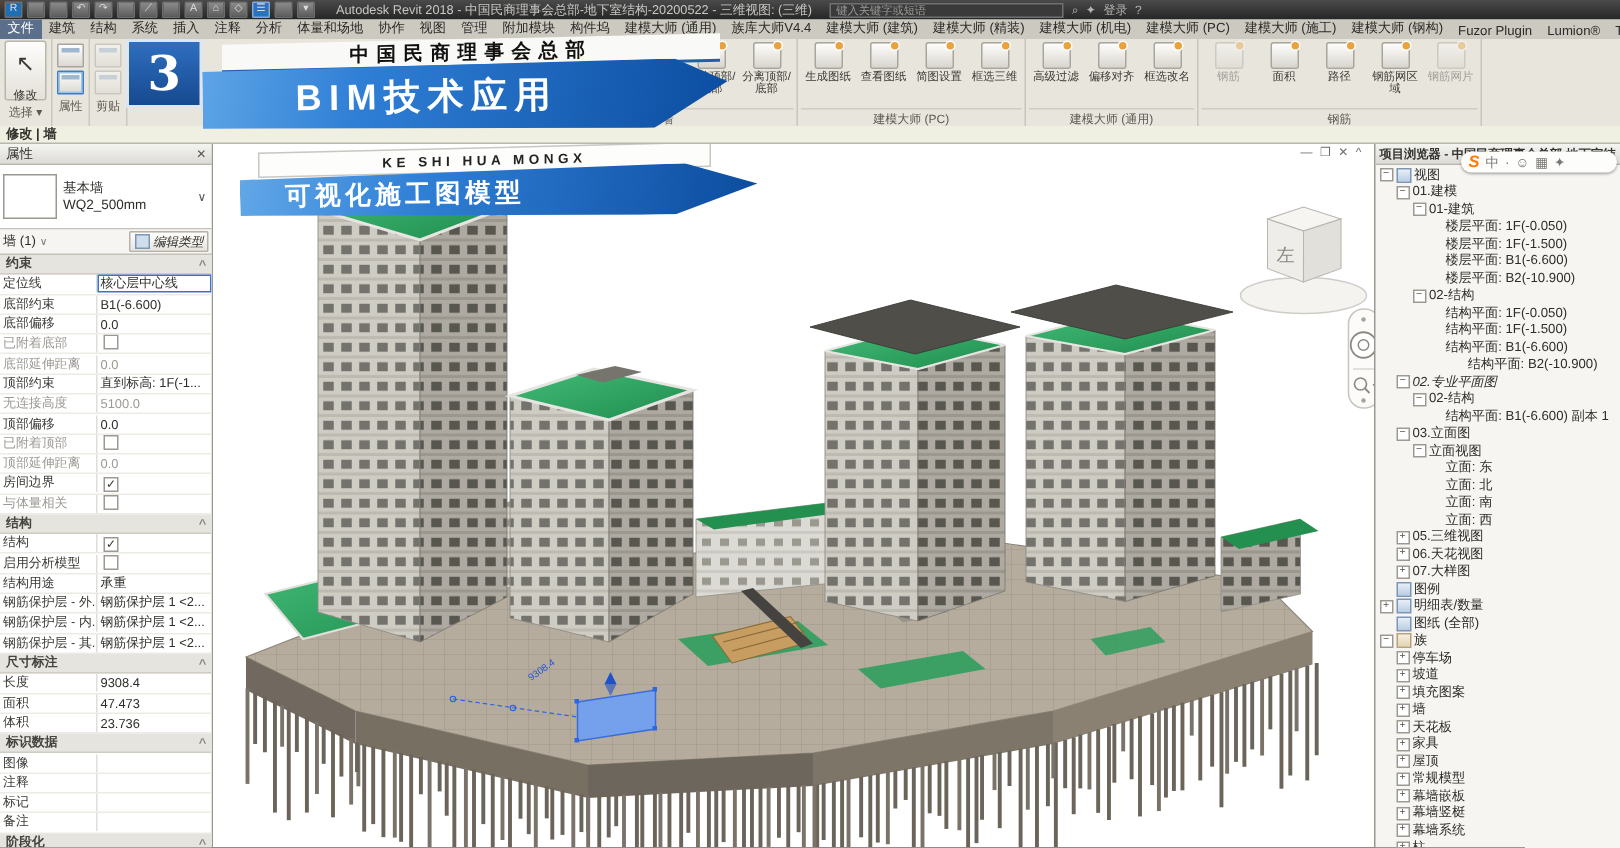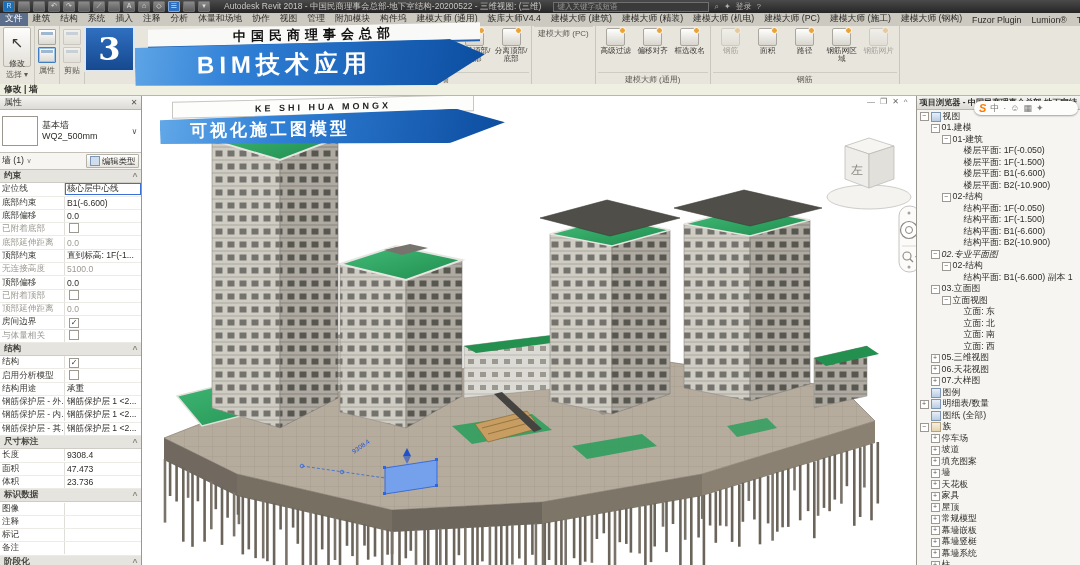--- a/index.html
+++ b/index.html
@@ -56,21 +56,21 @@
   
   #props{width:145px;background:#f2f1ee;border-right:1px solid #9a978f;display:flex;flex-direction:column;box-sizing:border-box;}
   .pheader{height:13px;background:linear-gradient(#f4f4f2,#dddbd5);border-bottom:1px solid #b9b6ae;
      display:flex;align-items:center;font-size:9px;color:#33322e;padding:0 4px;justify-content:space-between;}
   #type-sel{height:38px;background:#fff;border-bottom:1px solid #c4c1ba;display:flex;align-items:center;padding:2px;}
   #type-preview{width:34px;height:28px;border:1px solid #9a978f;background:#fff;flex:0 0 auto;}
   #type-text{flex:1;padding-left:4px;font-size:9px;color:#2e2d29;line-height:1.25;}
   #sel-row{height:16px;display:flex;align-items:center;font-size:8.8px;color:#2e2d29;
      border-bottom:1px solid #c4c1ba;background:#f6f5f2;padding:0 2px;justify-content:space-between;}
   .etbtn{display:flex;align-items:center;gap:2px;border:1px solid #b5b2aa;background:linear-gradient(#fff,#e7e4dd);
-     font-size:8.4px;padding:0 3px;height:12px;border-radius:1px;}
+     font-size:8.4px;padding:0 3px;height:12px;border-radius:1px;font-style:italic;}
   .etbtn .eticon{width:8px;height:8px;border:1px solid #7d96b5;background:#cfdded;}
   #prop-rows{flex:1;overflow:hidden;background:#fff;position:relative;}
   .prow{height:12.3px;display:flex;align-items:center;font-size:8.6px;border-bottom:1px solid #edebe6;}
   .prow .plabel{width:62px;padding-left:2px;color:#3a3934;border-right:1px solid #e0ded8;
      white-space:nowrap;overflow:hidden;flex:0 0 auto;}
   .prow .pvalue{flex:1;padding:0 2px;color:#2e2d29;white-space:nowrap;overflow:hidden;}
   .prow.gray .plabel,.prow.gray .pvalue{color:#9b9992;}
   .prow.section{background:#e6e4de;font-weight:bold;color:#45443f;justify-content:space-between;
      padding:0 4px;border-bottom:1px solid #cfccc5;}
   .pvalue.sel{outline:1px solid #3b6fd4;outline-offset:-1px;}
@@ -224,20 +224,38 @@
               <div class="rlabel">附着顶部/底部</div>
             </div>
             <div class="rbtn">
               <div class="ricon"></div>
               <div class="rlabel">分离顶部/底部</div>
             </div>
           </div>
           <div class="rpanel-name">修改墙</div>
         </div>
         <div class="rpanel">
+          <div class="rbuttons">
+            <div class="rbtn">
+              <div class="ricon"></div>
+              <div class="rlabel">生成图纸</div>
+            </div>
+            <div class="rbtn">
+              <div class="ricon"></div>
+              <div class="rlabel">查看图纸</div>
+            </div>
+            <div class="rbtn">
+              <div class="ricon"></div>
+              <div class="rlabel">简图设置</div>
+            </div>
+            <div class="rbtn">
+              <div class="ricon"></div>
+              <div class="rlabel">框选三维</div>
+            </div>
+          </div>
           <div class="rpanel-name">建模大师 (PC)</div>
         </div>
         <div class="rpanel">
           <div class="rbuttons">
             <div class="rbtn">
               <div class="ricon"></div>
               <div class="rlabel">高级过滤</div>
             </div>
             <div class="rbtn">
               <div class="ricon"></div>
@@ -736,21 +754,21 @@
             <span>结构平面: 1F(-0.050)</span>
           </div>
           <div class="trow" style="padding-left: 36px;">
             <span class="tog none"></span>
             <span>结构平面: 1F(-1.500)</span>
           </div>
           <div class="trow" style="padding-left: 36px;">
             <span class="tog none"></span>
             <span>结构平面: B1(-6.600)</span>
           </div>
-          <div class="trow" style="padding-left: 36px;">
+          <div class="trow" style="padding-left: 36px; justify-content: center;">
             <span class="tog none"></span>
             <span>结构平面: B2(-10.900)</span>
           </div>
           <div class="trow" style="padding-left: 14px; font-style: italic;">
             <span class="tog">−</span>
             <span>02.专业平面图</span>
           </div>
           <div class="trow" style="padding-left: 25px;">
             <span class="tog">−</span>
             <span>02-结构</span>

